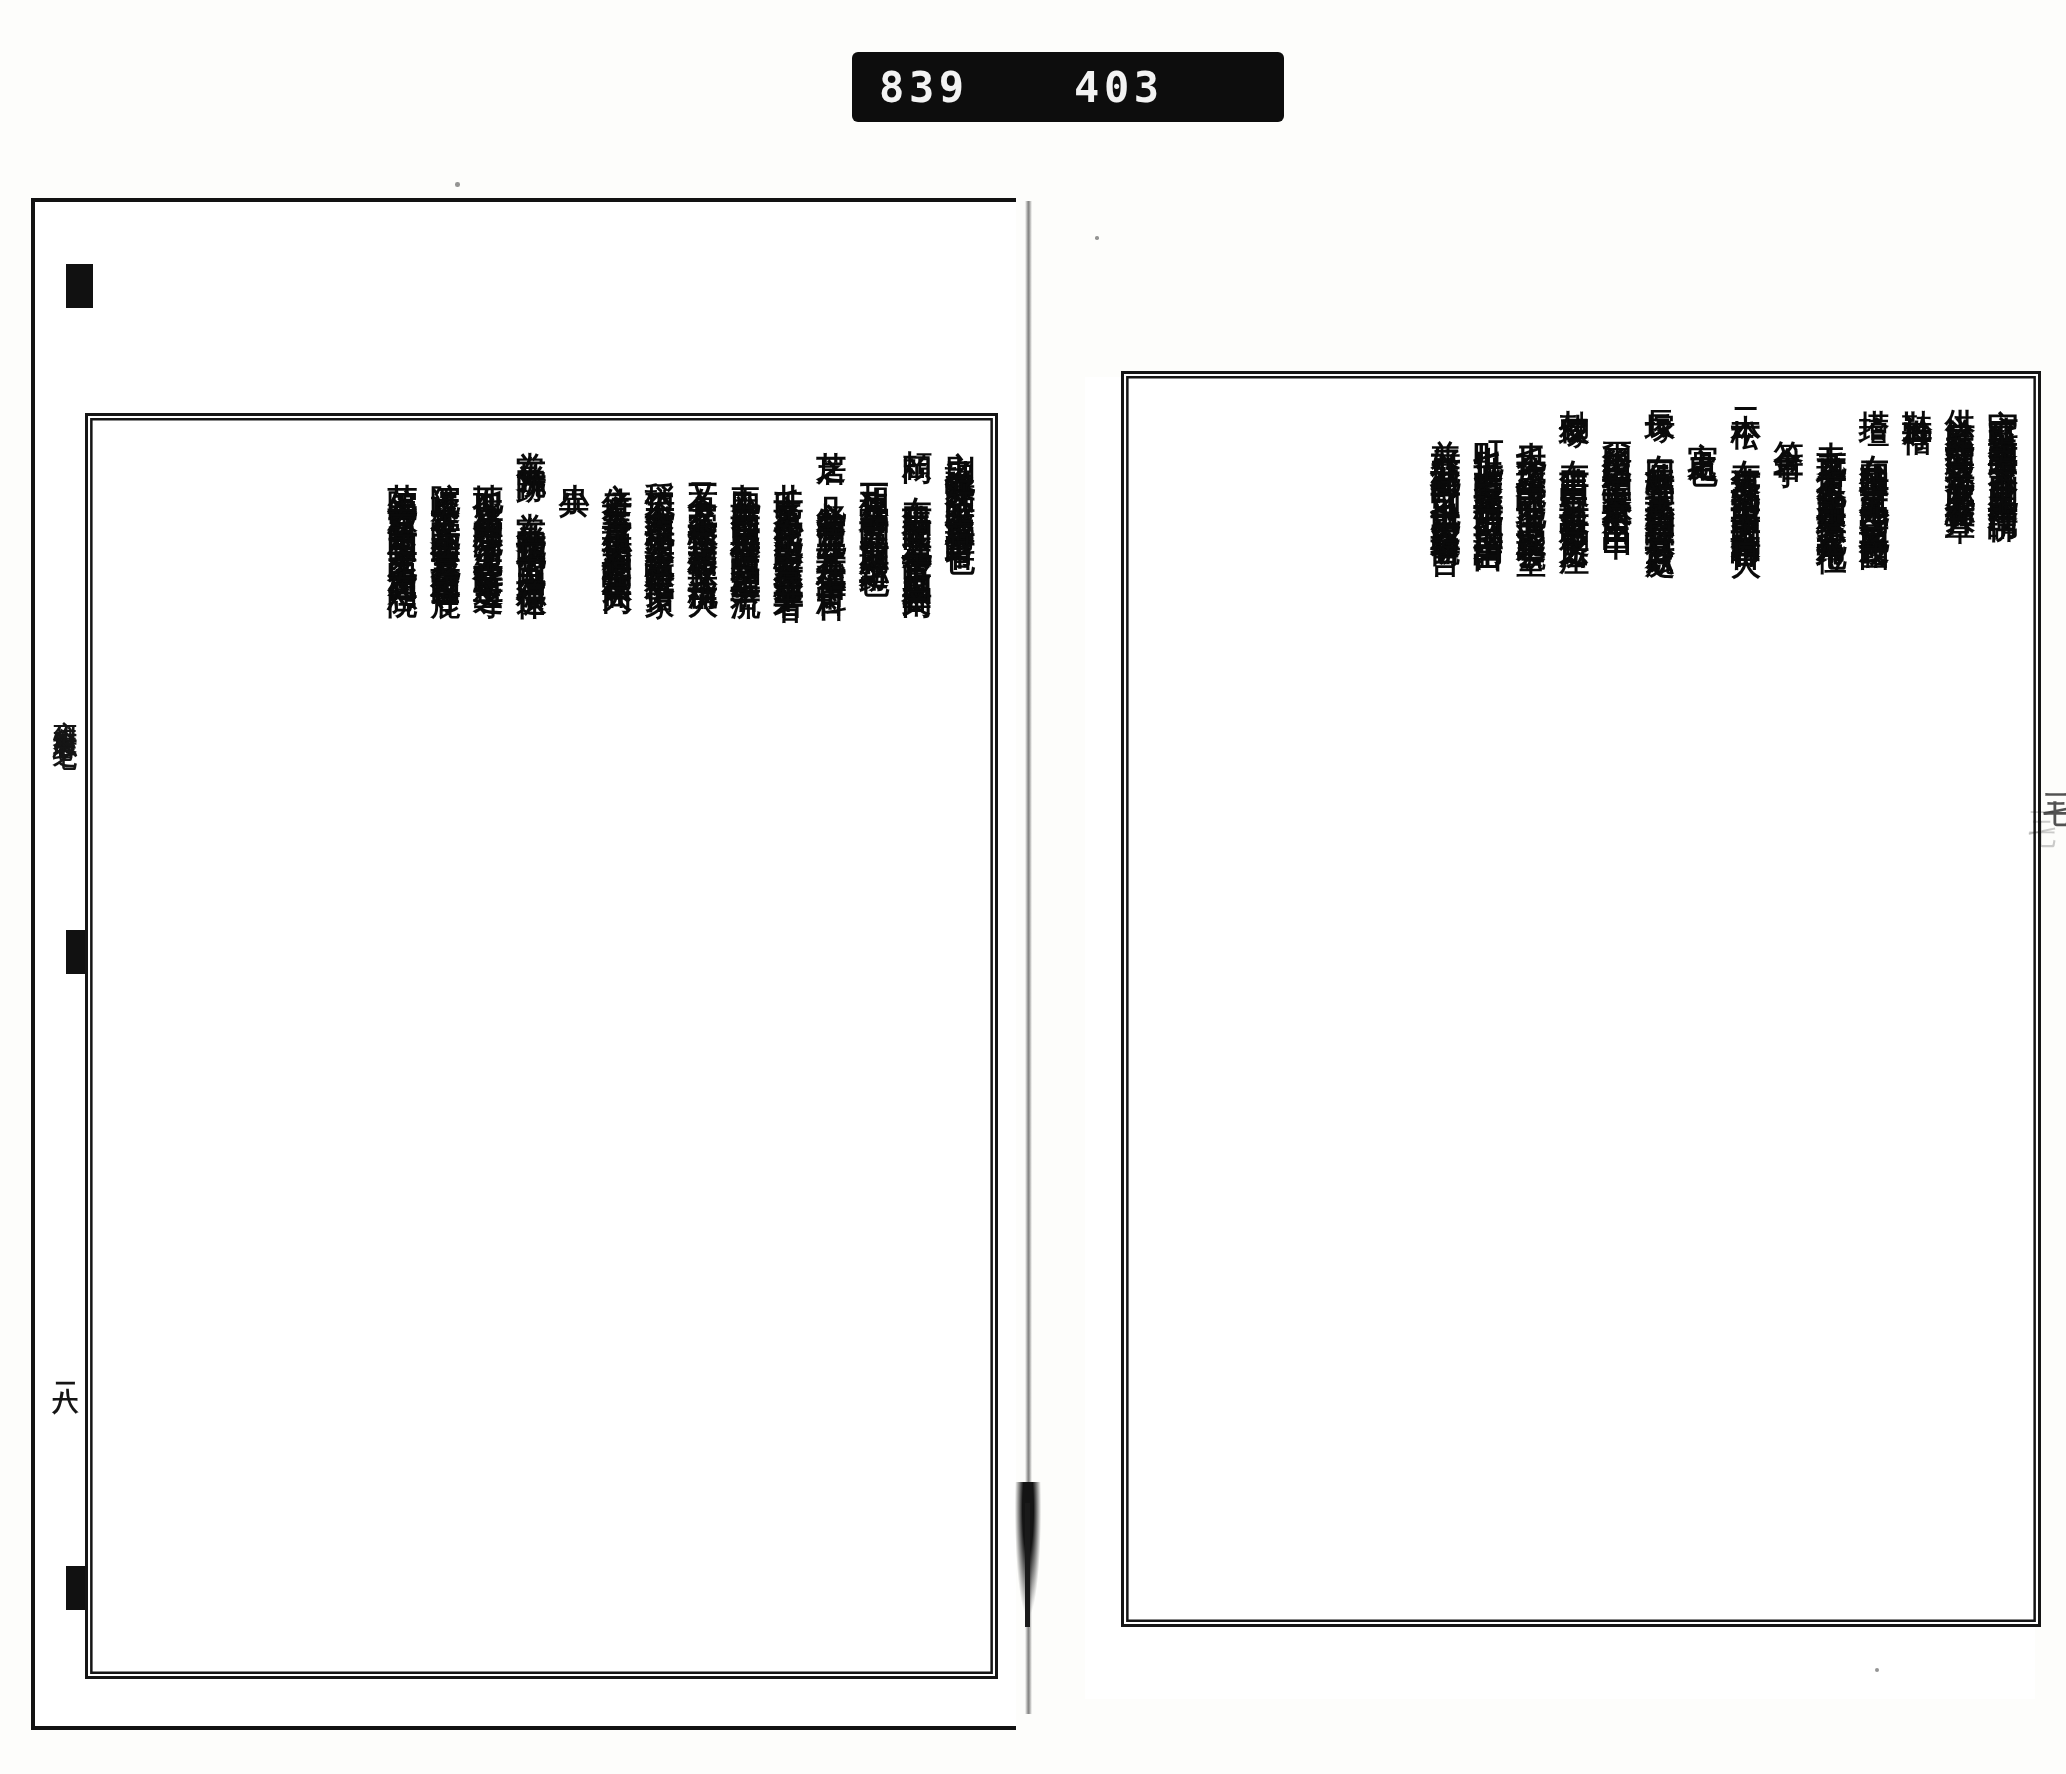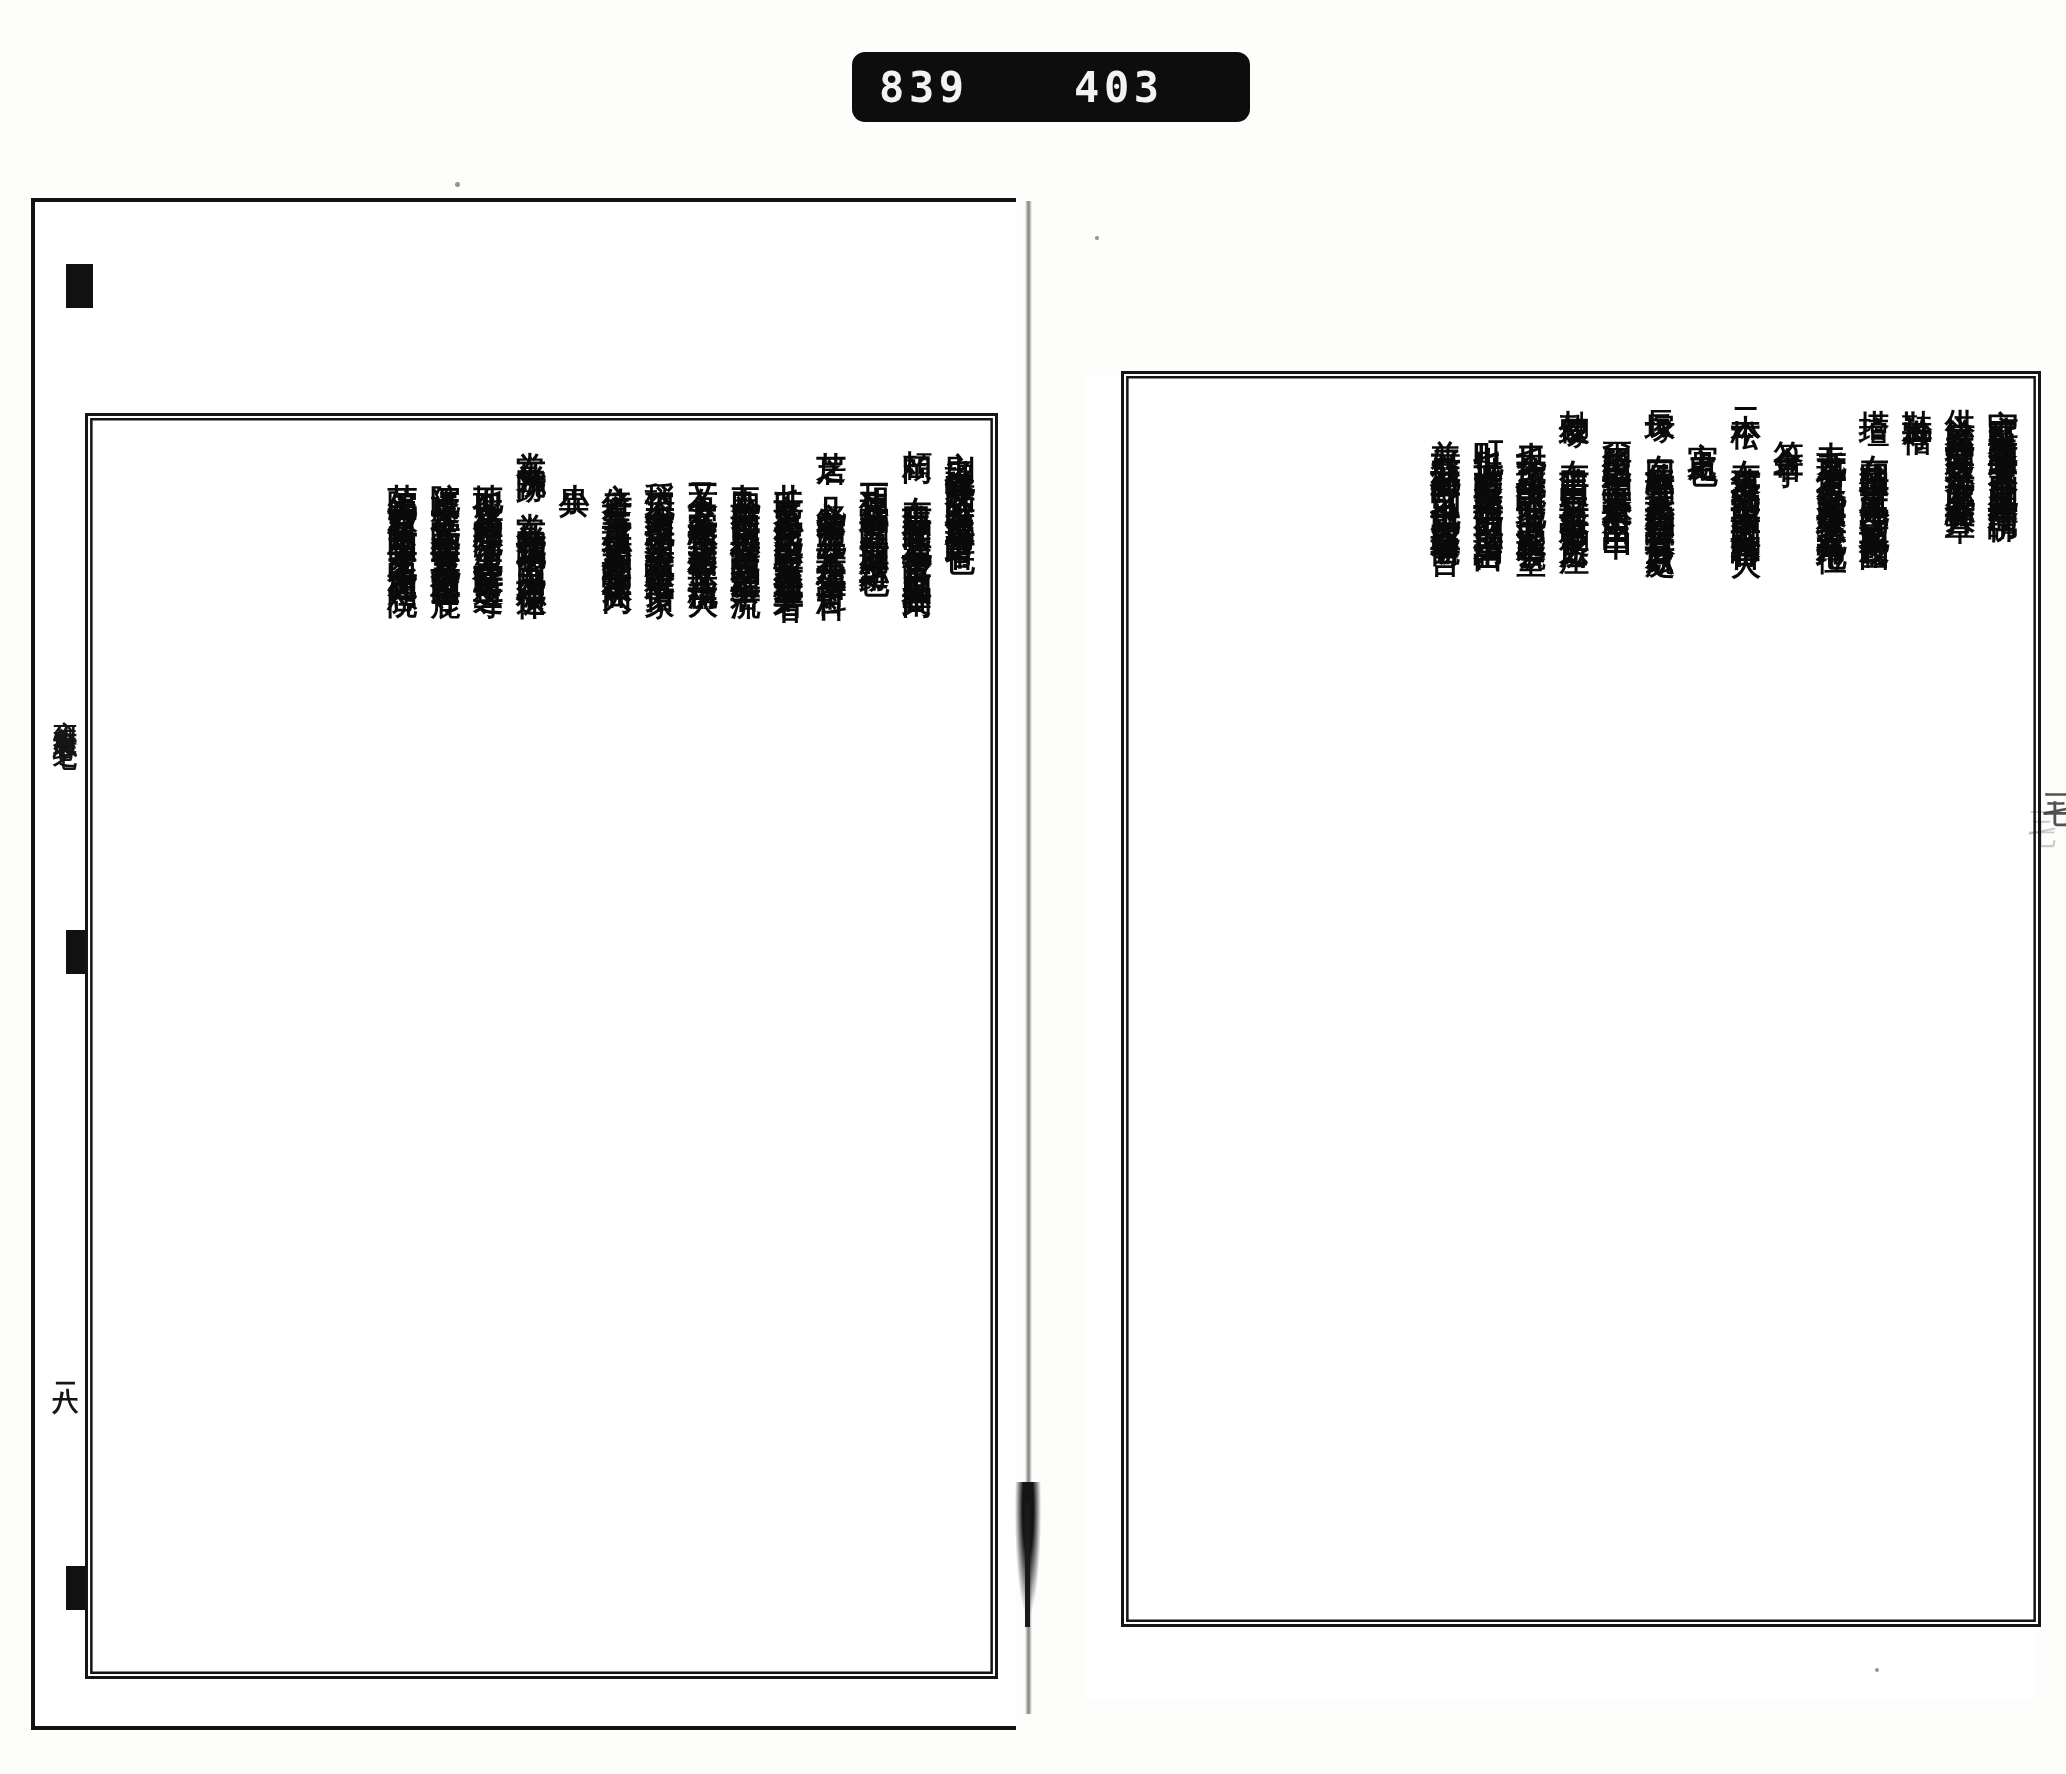--- a/index.html
+++ b/index.html
@@ -14,24 +14,24 @@
     background: #fdfdfb;
     overflow: hidden;
     font-family: "DejaVu Serif", serif;
   }
 
   
   .counter-strip {
     position: absolute;
     left: 852px;
     top: 52px;
-    width: 398px;
+    width: 432px;
     height: 70px;
     background: #0d0d0d;
-    border-radius: 13px;
+    border-radius: 6px;
   }
   .counter-digits {
     position: absolute;
     top: 11.4px;
     color: #f2f2f2;
     font-family: "DejaVu Sans Mono", monospace;
     font-size: 42px;
     font-weight: bold;
     letter-spacing: 4.6px;
   }

